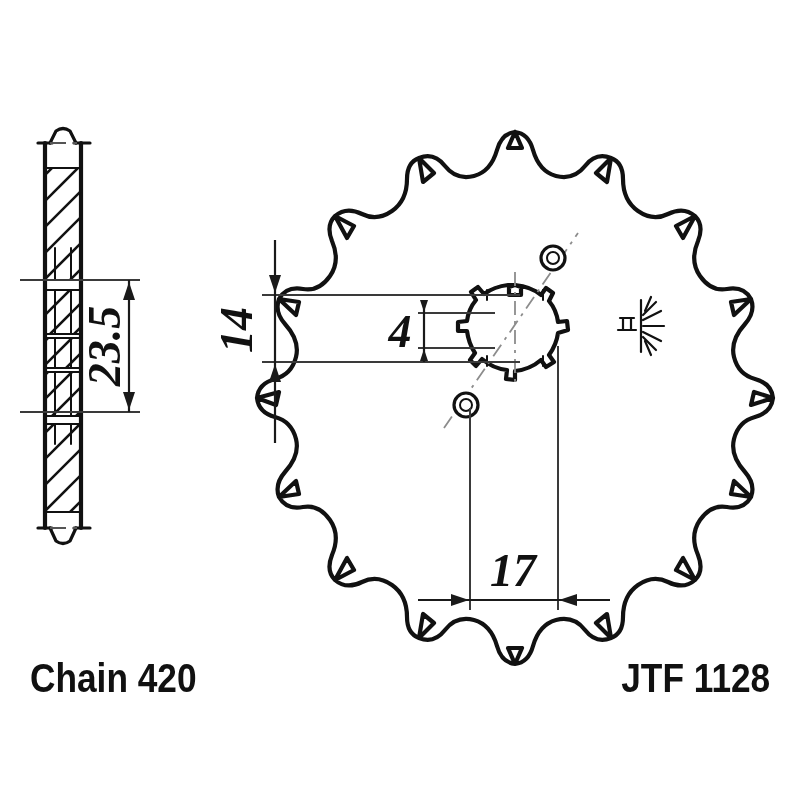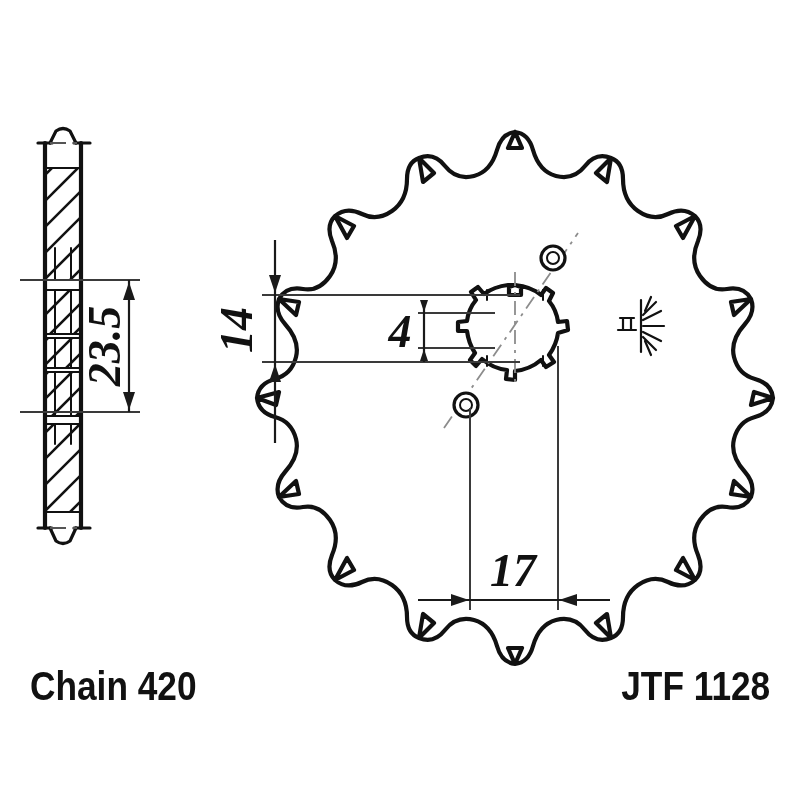--- a/index.html
+++ b/index.html
@@ -96,21 +96,21 @@
   }
   .sym-stroke {
     stroke: #111111;
     stroke-width: 2.2;
     fill: none;
     stroke-linecap: round;
   }
   .caption-wrap {
     position: absolute;
     left: 0;
-    bottom: 4px;
+    bottom: 12px;
     width: 800px;
     height: 130px;
     display: flex;
     align-items: flex-start;
     justify-content: space-between;
     padding: 0 30px;
     box-sizing: border-box;
     pointer-events: none;
   }
   .caption-text {

